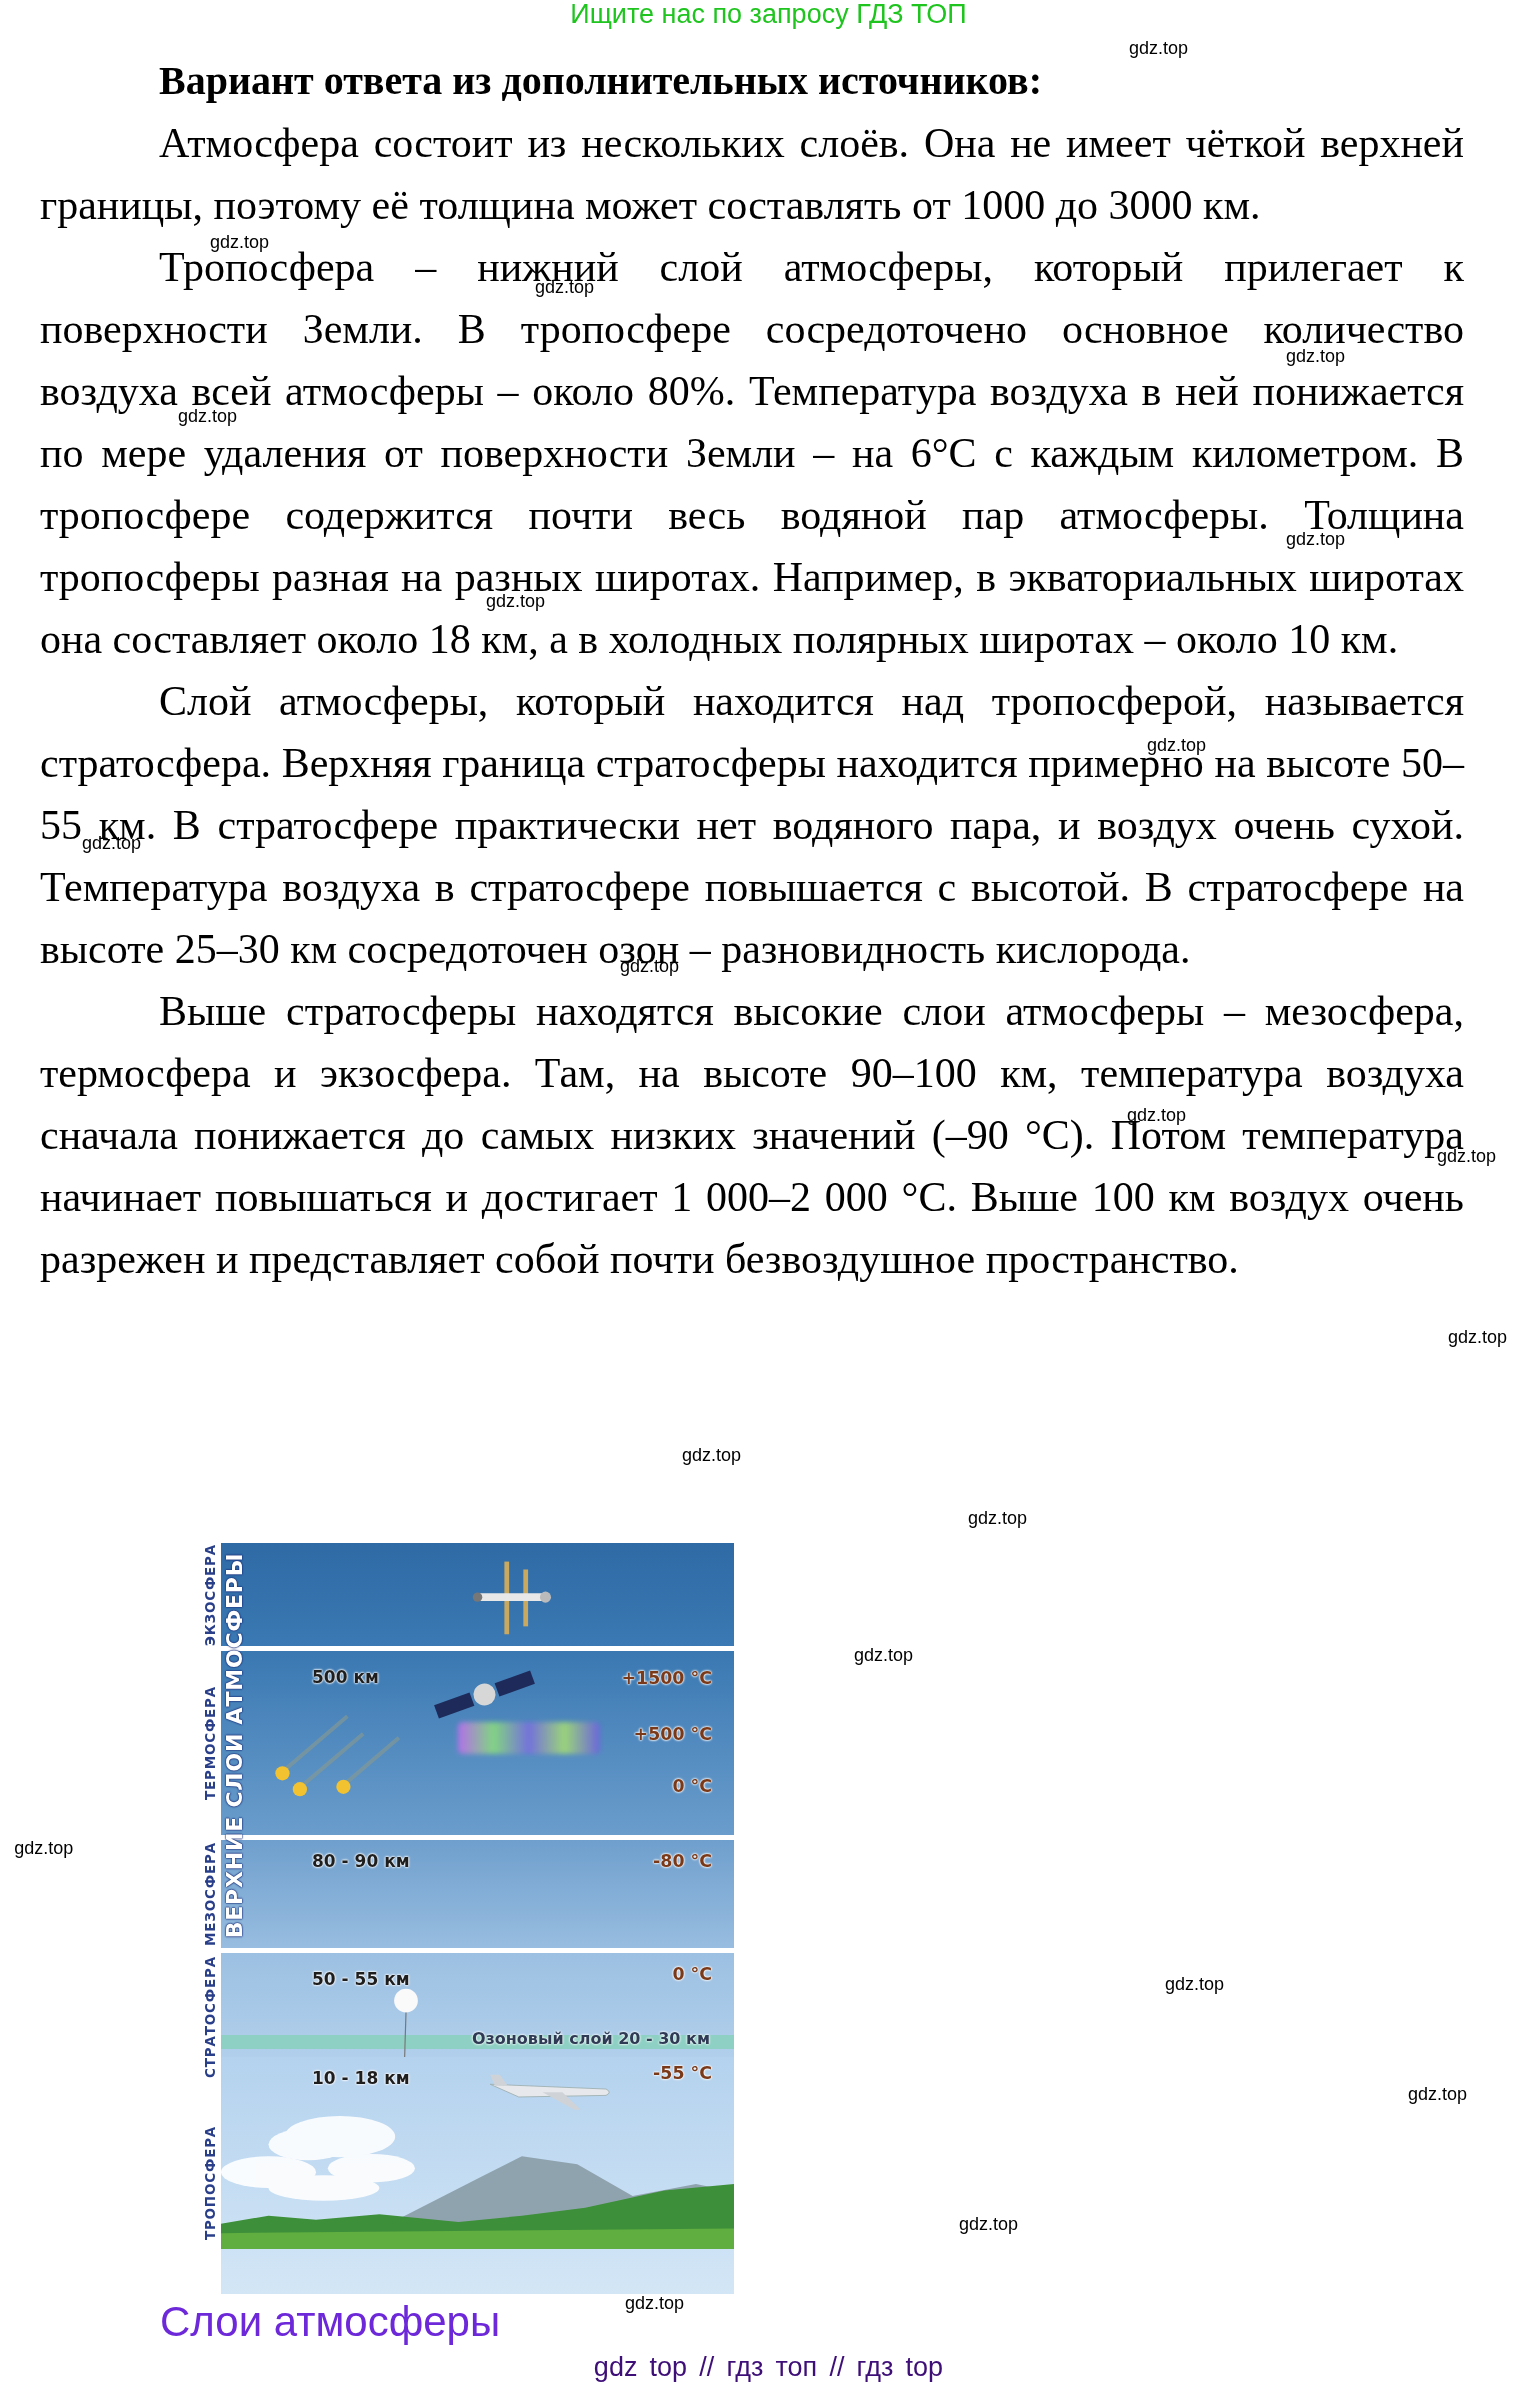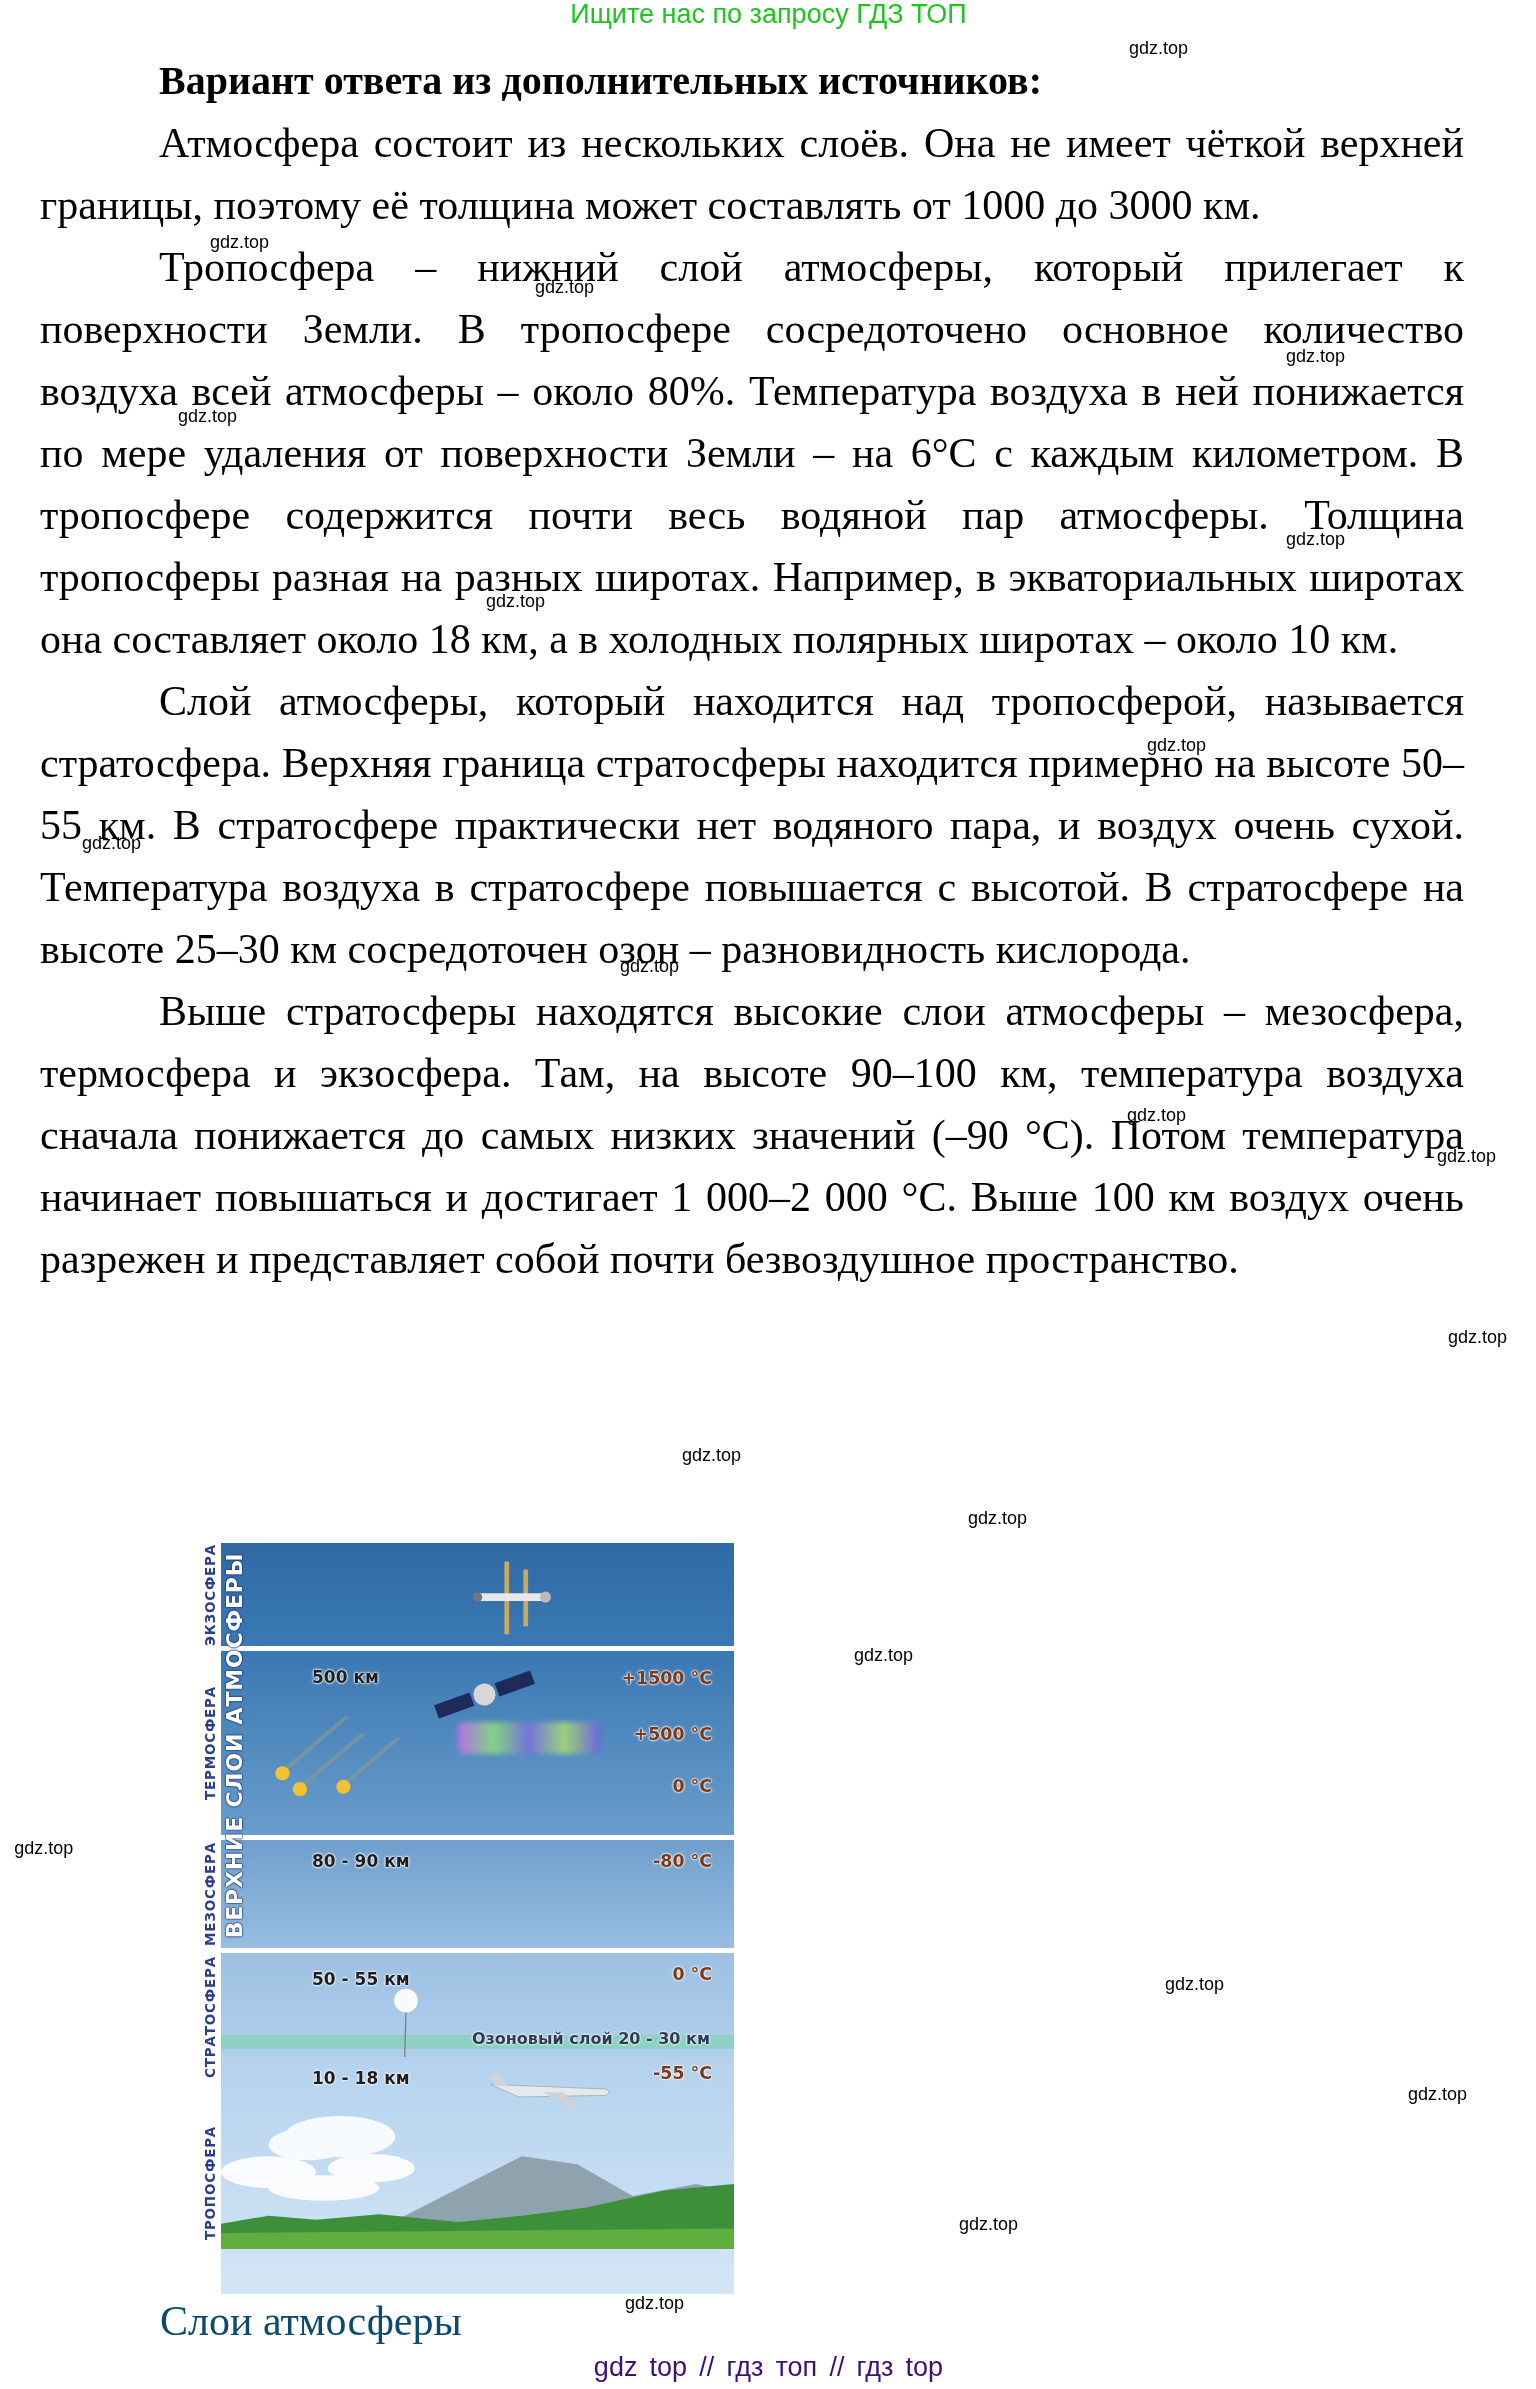--- a/index.html
+++ b/index.html
@@ -50,22 +50,22 @@
   .upper-label {
     position:absolute; left:22px; top:0; width:27px; height:404px;
     display:flex; align-items:center; justify-content:center;
   }
   .upper-label span {
     transform:rotate(-90deg); white-space:nowrap; font-family:"DejaVu Sans", sans-serif;
     font-weight:bold; font-size:22px; color:#ffffff; letter-spacing:0.8px;
     text-shadow:0 0 1.6px #1b2f7a,0 0 1.6px #1b2f7a,0 0 1.6px #1b2f7a;
   }
   .caption {
-    position:absolute; left:160px; top:2298px; font-family:Liberation Serif, serif;
-    font-size:42px; color:#0c4a6e; line-height:47px;
+    position:absolute; left:160px; top:2298px; font-family:Liberation Sans, sans-serif;
+    font-size:42px; color:#6d28d9; line-height:47px;
   }
   .footer {
     position:absolute; left:0; width:1537px; top:2351px; text-align:center;
     font-family:"Liberation Sans", sans-serif; font-size:27px; color:#3f0f78; line-height:32px;
     word-spacing:4.7px;
   }
 </style>
 </head>
 <body>
 

